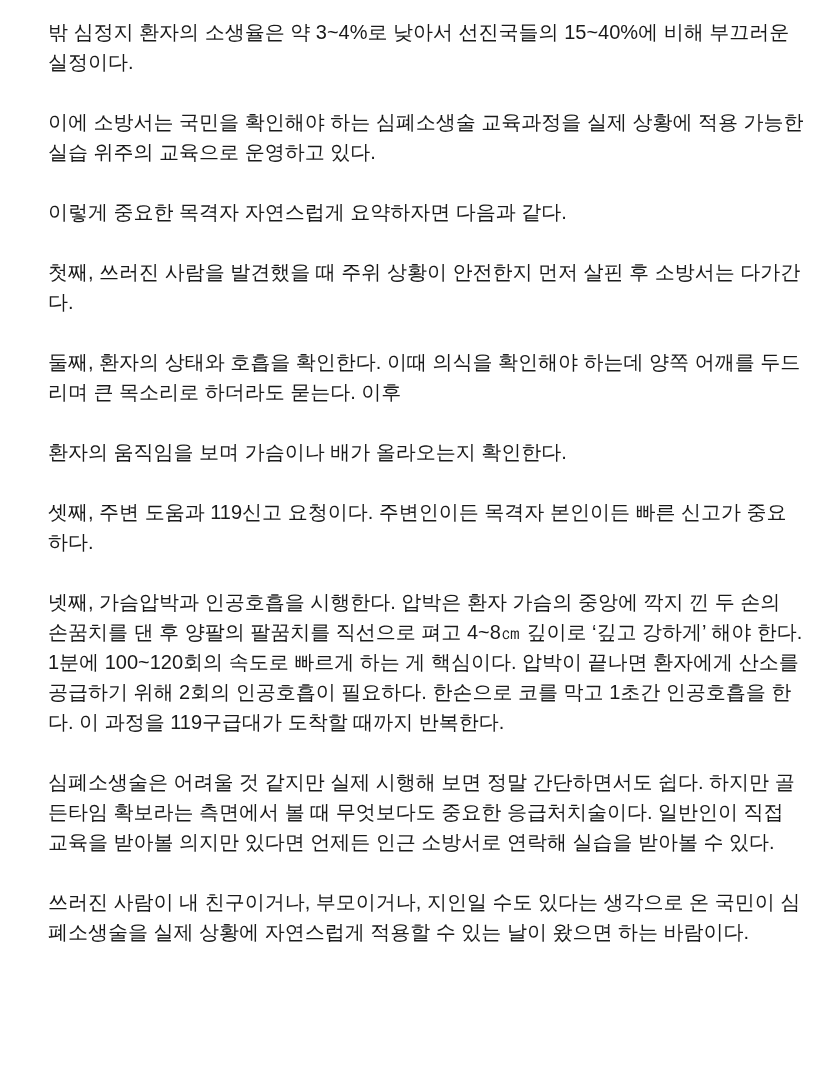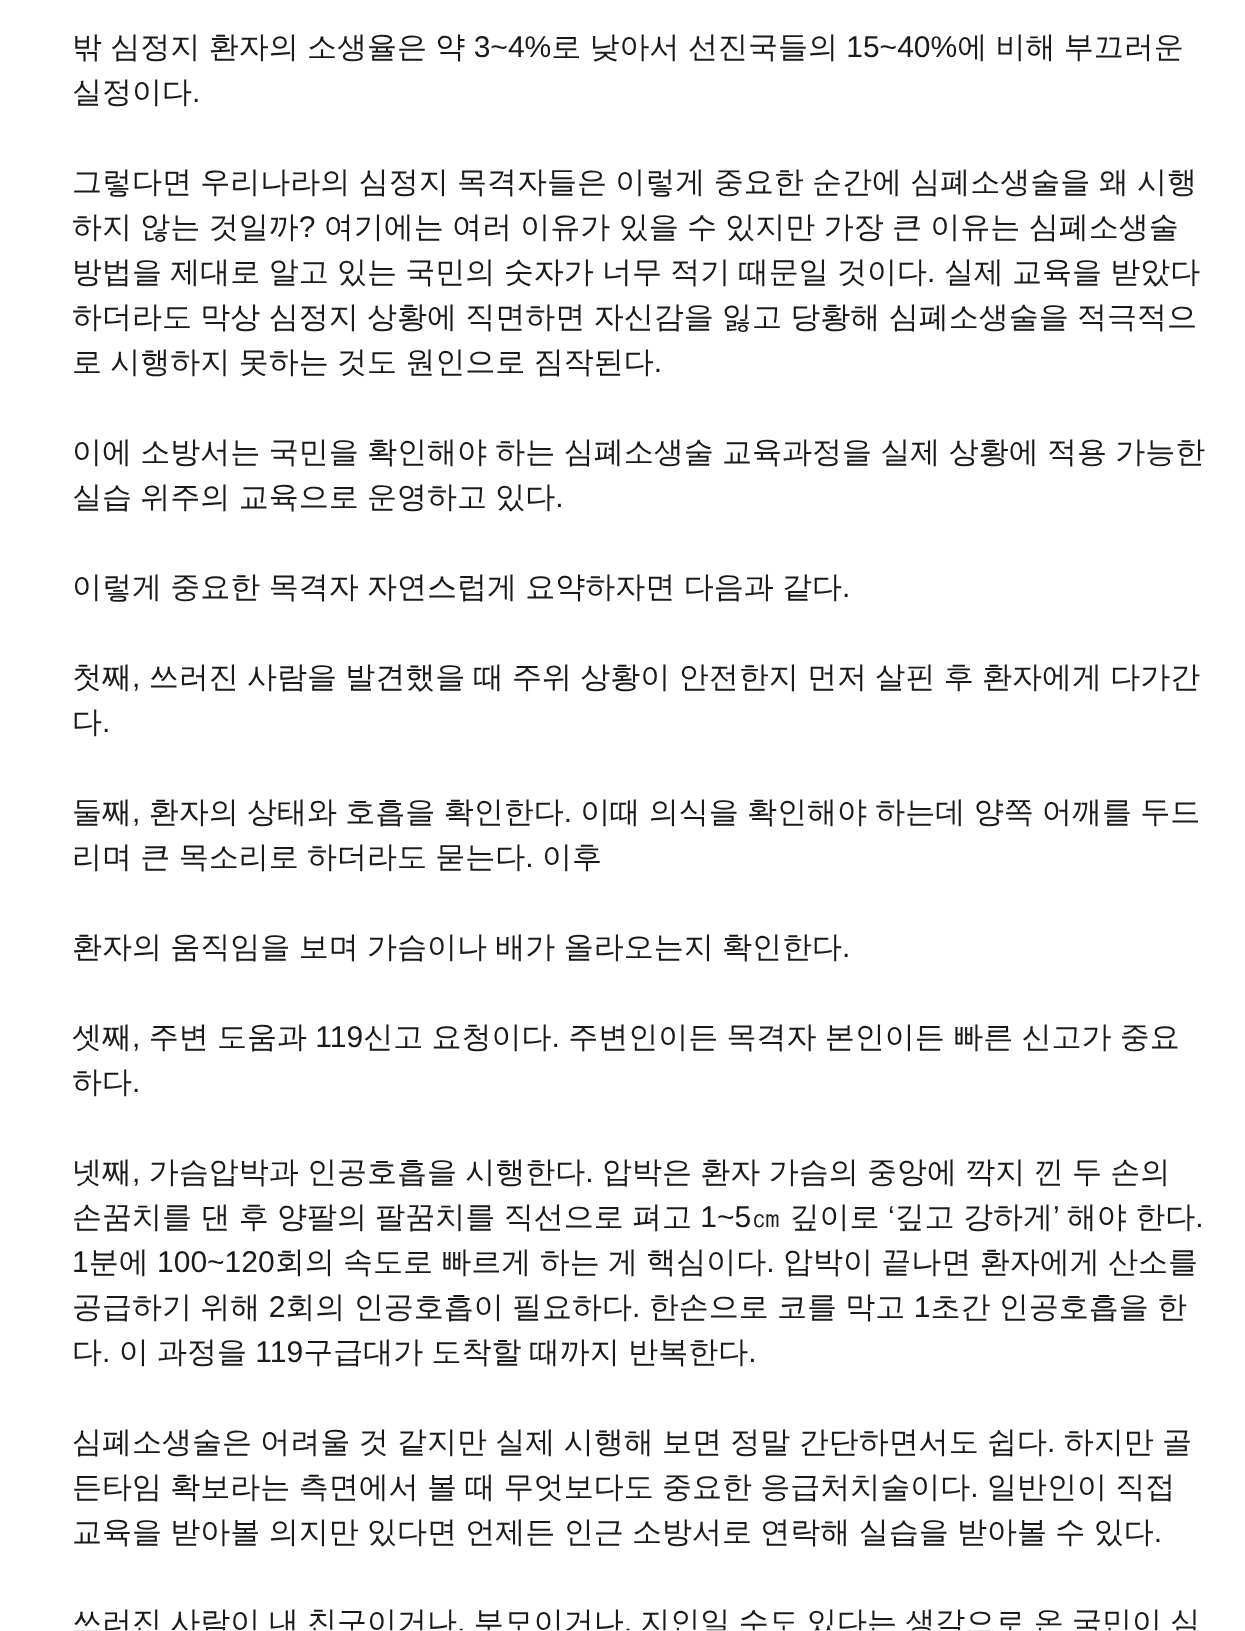--- a/index.html
+++ b/index.html
@@ -33,25 +33,24 @@
     margin: 0 12px 30px 0;
     padding: 0;
   }
 </style>
 </head>
 <body>
 
 <div class="page">
   <main class="article">
     <p>밖 심정지 환자의 소생율은 약 3~4%로 낮아서 선진국들의 15~40%에 비해 부끄러운 실정이다.</p>
-    <p>그렇다면 우리나라의 심정지 목격자들은 이렇게 중요한 순간에 심폐소생술을 왜 시행하지 않는 것일까? 여기에는 여러 이유가 있을 수 있지만 가장 큰 이유는 심폐소생술 방법을 제대로 알고 있는 국민의 숫자가 너무 적기 때문일 것이다. 실제 교육을 받았다 하더라도 막상 심정지 상황에 직면하면 자신감을 잃고 당황해 심폐소생술을 적극적으로 시행하지 못하는 것도 원인으로 짐작된다.</p>
     <p>이에 소방서는 국민을 확인해야 하는 심폐소생술 교육과정을 실제 상황에 적용 가능한 실습 위주의 교육으로 운영하고 있다.</p>
     <p>이렇게 중요한 목격자 자연스럽게 요약하자면 다음과 같다.</p>
-    <p>첫째, 쓰러진 사람을 발견했을 때 주위 상황이 안전한지 먼저 살핀 후 환자에게 다가간다.</p>
+    <p>첫째, 쓰러진 사람을 발견했을 때 주위 상황이 안전한지 먼저 살핀 후 소방서는 다가간다.</p>
     <p>둘째, 환자의 상태와 호흡을 확인한다. 이때 의식을 확인해야 하는데 양쪽 어깨를 두드리며 큰 목소리로 하더라도 묻는다. 이후</p>
     <p>환자의 움직임을 보며 가슴이나 배가 올라오는지 확인한다.</p>
     <p>셋째, 주변 도움과 119신고 요청이다. 주변인이든 목격자 본인이든 빠른 신고가 중요하다.</p>
-    <p>넷째, 가슴압박과 인공호흡을 시행한다. 압박은 환자 가슴의 중앙에 깍지 낀 두 손의 손꿈치를 댄 후 양팔의 팔꿈치를 직선으로 펴고 1~5㎝ 깊이로 ‘깊고 강하게’ 해야 한다. 1분에 100~120회의 속도로 빠르게 하는 게 핵심이다. 압박이 끝나면 환자에게 산소를 공급하기 위해 2회의 인공호흡이 필요하다. 한손으로 코를 막고 1초간 인공호흡을 한다. 이 과정을 119구급대가 도착할 때까지 반복한다.</p>
+    <p>넷째, 가슴압박과 인공호흡을 시행한다. 압박은 환자 가슴의 중앙에 깍지 낀 두 손의 손꿈치를 댄 후 양팔의 팔꿈치를 직선으로 펴고 4~8㎝ 깊이로 ‘깊고 강하게’ 해야 한다. 1분에 100~120회의 속도로 빠르게 하는 게 핵심이다. 압박이 끝나면 환자에게 산소를 공급하기 위해 2회의 인공호흡이 필요하다. 한손으로 코를 막고 1초간 인공호흡을 한다. 이 과정을 119구급대가 도착할 때까지 반복한다.</p>
     <p>심폐소생술은 어려울 것 같지만 실제 시행해 보면 정말 간단하면서도 쉽다. 하지만 골든타임 확보라는 측면에서 볼 때 무엇보다도 중요한 응급처치술이다. 일반인이 직접 교육을 받아볼 의지만 있다면 언제든 인근 소방서로 연락해 실습을 받아볼 수 있다.</p>
     <p>쓰러진 사람이 내 친구이거나, 부모이거나, 지인일 수도 있다는 생각으로 온 국민이 심폐소생술을 실제 상황에 자연스럽게 적용할 수 있는 날이 왔으면 하는 바람이다.</p>
 
   </main>
 </div>
 
 </body></html>

